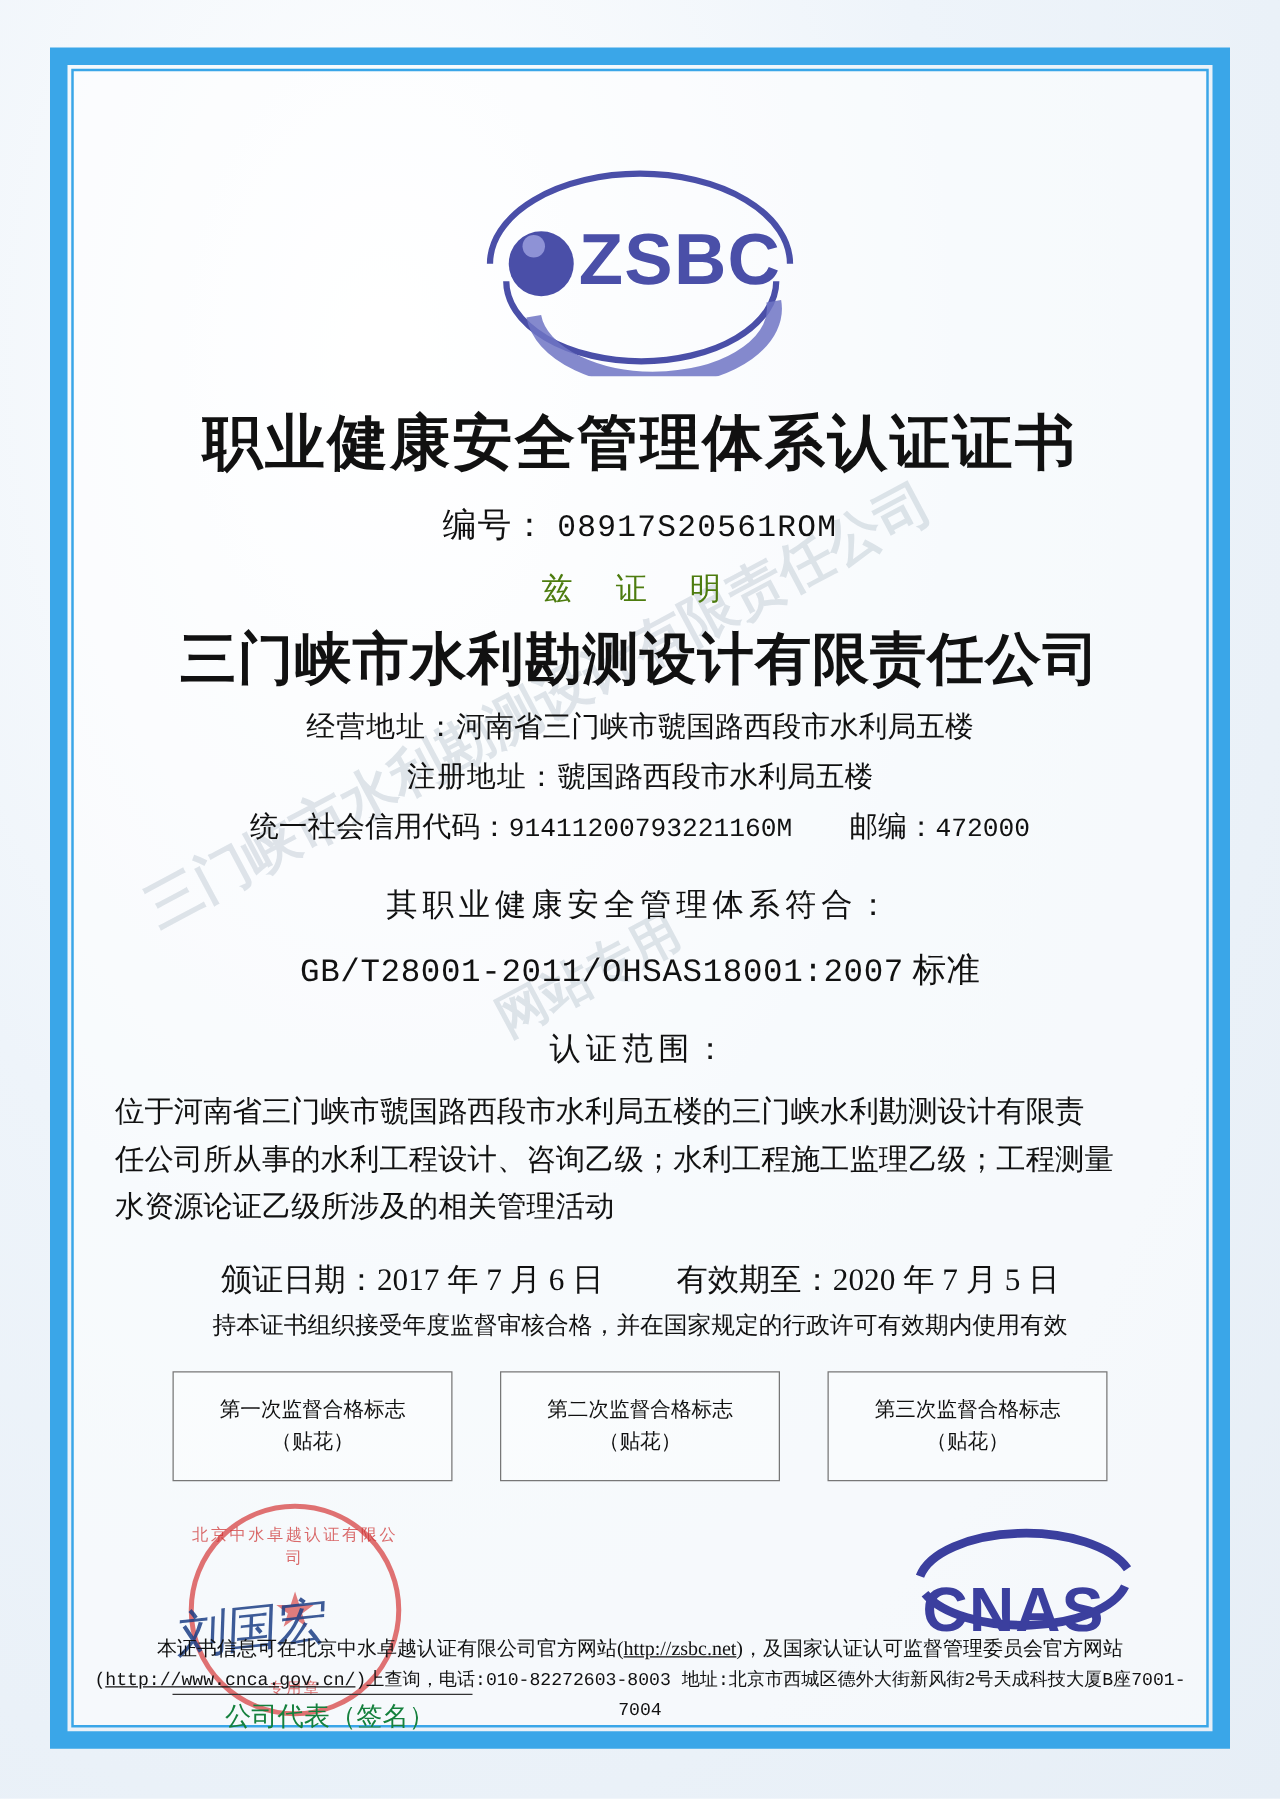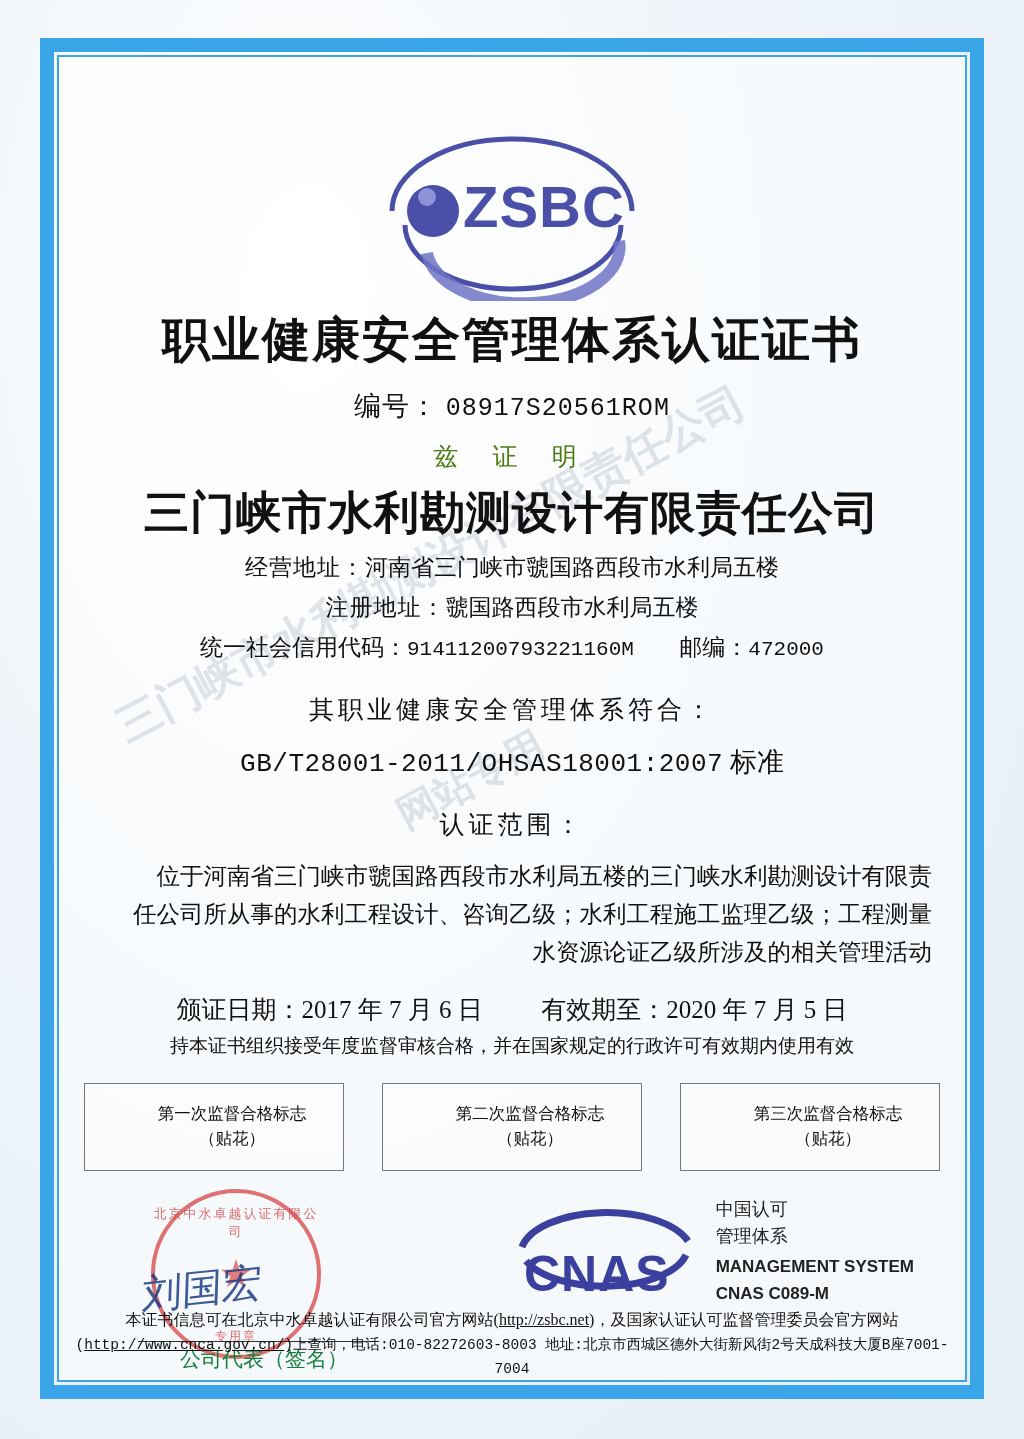--- a/index.html
+++ b/index.html
@@ -90,21 +90,21 @@
     justify-content: center;
   }
 
   
   .cert-title {
     font-family: "Liberation Sans", "DejaVu Sans", sans-serif;
     font-weight: bold;
     font-size: 48px;
     letter-spacing: 2px;
     color: #111;
-    margin-top: 6px;
+    margin-top: 20px;
   }
   .cert-no {
     margin-top: 16px;
     font-size: 27px;
     color: #111;
     letter-spacing: 1px;
   }
   .cert-no .mono {
     font-family: "Liberation Mono", "DejaVu Sans Mono", monospace;
     font-size: 25px;
@@ -159,21 +159,21 @@
     margin-top: 28px;
     font-size: 25px;
     letter-spacing: 4px;
     color: #111;
   }
   .scope-body {
     margin: 16px 22px 0 22px;
     font-size: 23.5px;
     line-height: 1.62;
     color: #111;
-    text-align: right;
+    text-align: left;
   }
   .dates {
     margin-top: 22px;
     font-size: 25px;
     color: #111;
   }
   .dates .gap { display: inline-block; width: 46px; }
   .notice {
     margin-top: 7px;
     font-size: 19px;
@@ -192,21 +192,20 @@
     height: 86px;
     border: 1px solid #777;
     display: flex;
     flex-direction: column;
     align-items: center;
     justify-content: center;
     font-size: 16.5px;
     line-height: 1.5;
     color: #111;
     background: rgba(255,255,255,0.4);
-    padding-left: 36px;
   }
 
   
   .bottom {
     margin-top: 18px;
     position: relative;
     height: 180px;
   }
   .seal {
     position: absolute;
@@ -408,26 +407,20 @@
       <div class="signature">刘国宏</div>
       <div class="sign-line"></div>
       <div class="sign-label">公司代表（签名）</div>
 
       <div class="cnas">
         <svg width="190" height="112" viewBox="0 0 190 112" xmlns="http://www.w3.org/2000/svg">
           <path d="M12,52 A86,42 0 0 1 178,46" fill="none" stroke="#3b3f9e" stroke-width="7"></path>
           <path d="M16,66 A84,40 0 0 0 176,60" fill="none" stroke="#3b3f9e" stroke-width="7"></path>
           <text x="14" y="96" font-family="Liberation Sans, sans-serif" font-size="50" font-weight="bold" fill="#3b3f9e" letter-spacing="1">CNAS</text>
         </svg>
-        <div class="cnas-text">
-          <div class="cnas-cn">中国认可</div>
-          <div class="cnas-cn">管理体系</div>
-          <div class="cnas-en">MANAGEMENT SYSTEM</div>
-          <div class="cnas-code">CNAS C089-M</div>
-        </div>
       </div>
     </div>
 
     <div class="footer">
       <div>
         <span>本证书信息可在北京中水卓越认证有限公司官方网站(</span><a href="#">http://zsbc.net</a><span>)，及国家认证认可监督管理委员会官方网站</span>
       </div>
       <div>
         <span class="mono">(</span><a class="mono" href="#">http://www.cnca.gov.cn/</a><span class="mono">)上查询，电话:010-82272603-8003  地址:北京市西城区德外大街新风街2号天成科技大厦B座7001-7004</span>
       </div>

